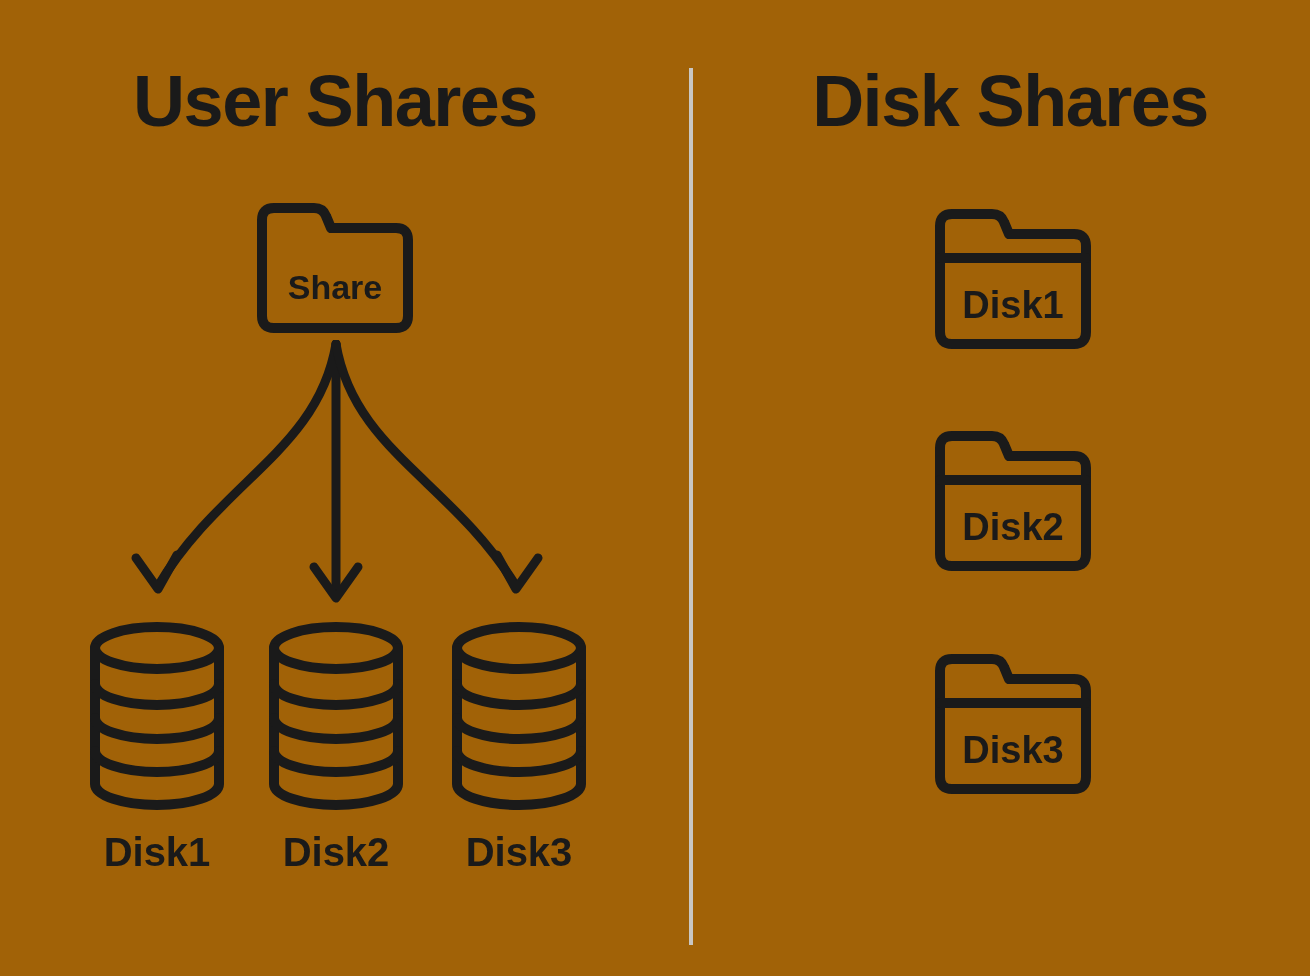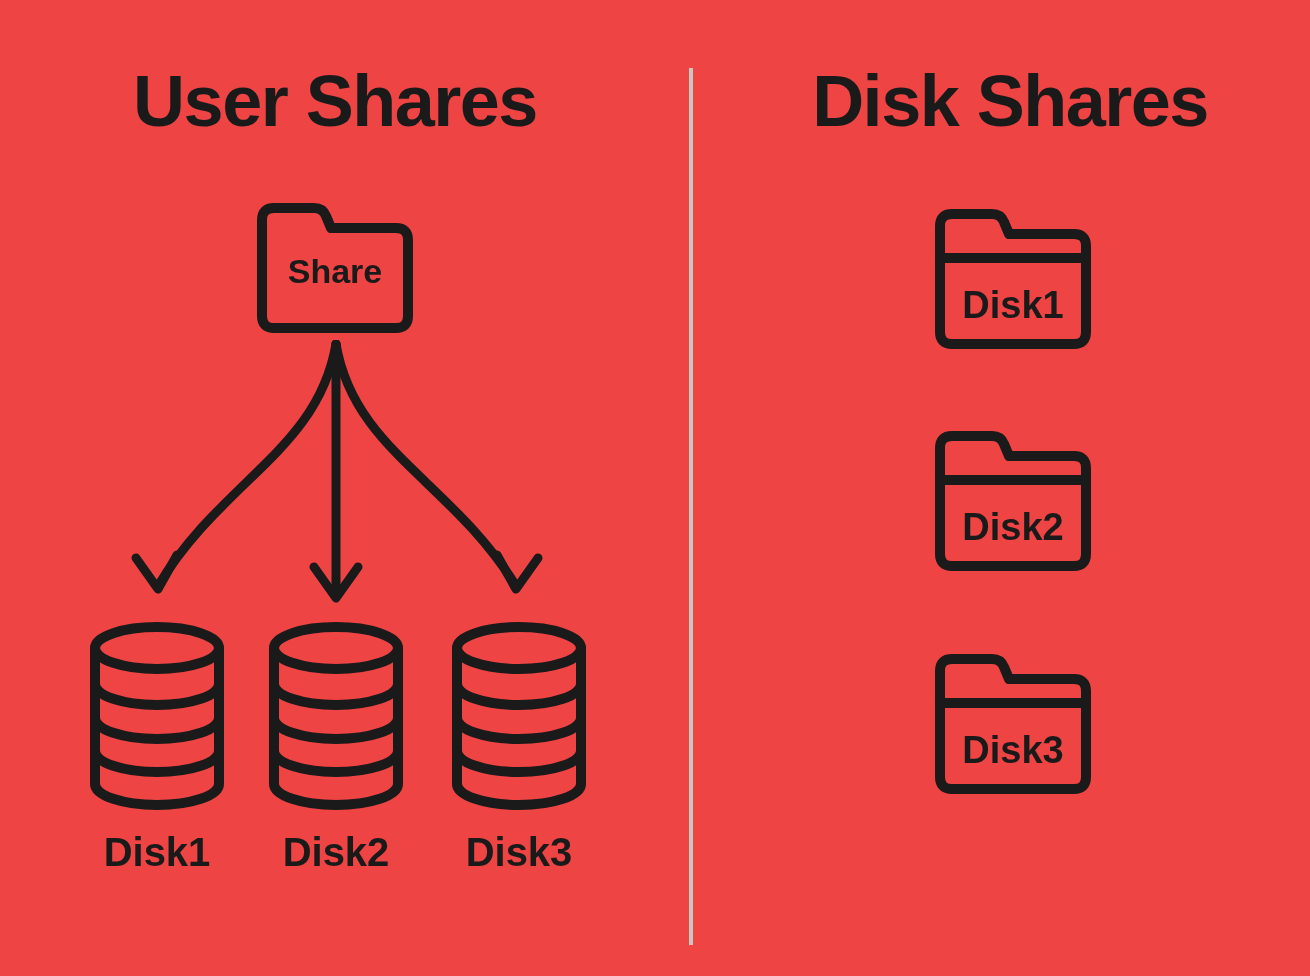--- a/index.html
+++ b/index.html
@@ -1,20 +1,20 @@
 <!DOCTYPE html>
 <html><head>
 <meta charset="utf-8">
 <style>
   html, body { margin: 0; padding: 0; background: #FAF8F5; }
   .canvas {
     position: relative;
     width: 1310px;
     height: 976px;
-    background: #ef4444;
+    background: #a16207;
     font-family: "Liberation Sans", sans-serif;
     color: #1A1A1A;
     overflow: hidden;
   }
   .panel-title {
     position: absolute;
     margin: 0;
     font-size: 72px;
     font-weight: 700;
     letter-spacing: -1.5px;
@@ -25,21 +25,21 @@
   #user-shares-title { left: 0; width: 670px; top: 62px; }
   #disk-shares-title { left: 700px; width: 620px; top: 62px; }
   .divider {
     position: absolute;
     left: 689px; top: 68px;
     width: 4px; height: 877px;
     background: #C9C7C3;
   }
   .share-folder { position: absolute; left: 250px; top: 192px; width: 170px; height: 150px; }
   .share-folder .label {
-    position: absolute; left: 0; right: 0; top: 60px;
+    position: absolute; left: 0; right: 0; top: 76px;
     text-align: center; font-size: 34px; font-weight: 700;
   }
   .arrows { position: absolute; left: 0; top: 340px; width: 670px; height: 275px; }
   .disk-group { position: absolute; top: 618px; width: 146px; text-align: center; }
   #disk-1 { left: 84px; } #disk-2 { left: 263px; } #disk-3 { left: 446px; }
   .disk-group svg { display: block; margin: 0 auto; }
   .disk-label { display: block; margin-top: 16px; font-size: 40px; font-weight: 700; }
   .rfolder { position: absolute; left: 928px; width: 170px; height: 160px; }
   #rfolder-1 { top: 198px; } #rfolder-2 { top: 420px; } #rfolder-3 { top: 643px; }
   .rfolder .label {

